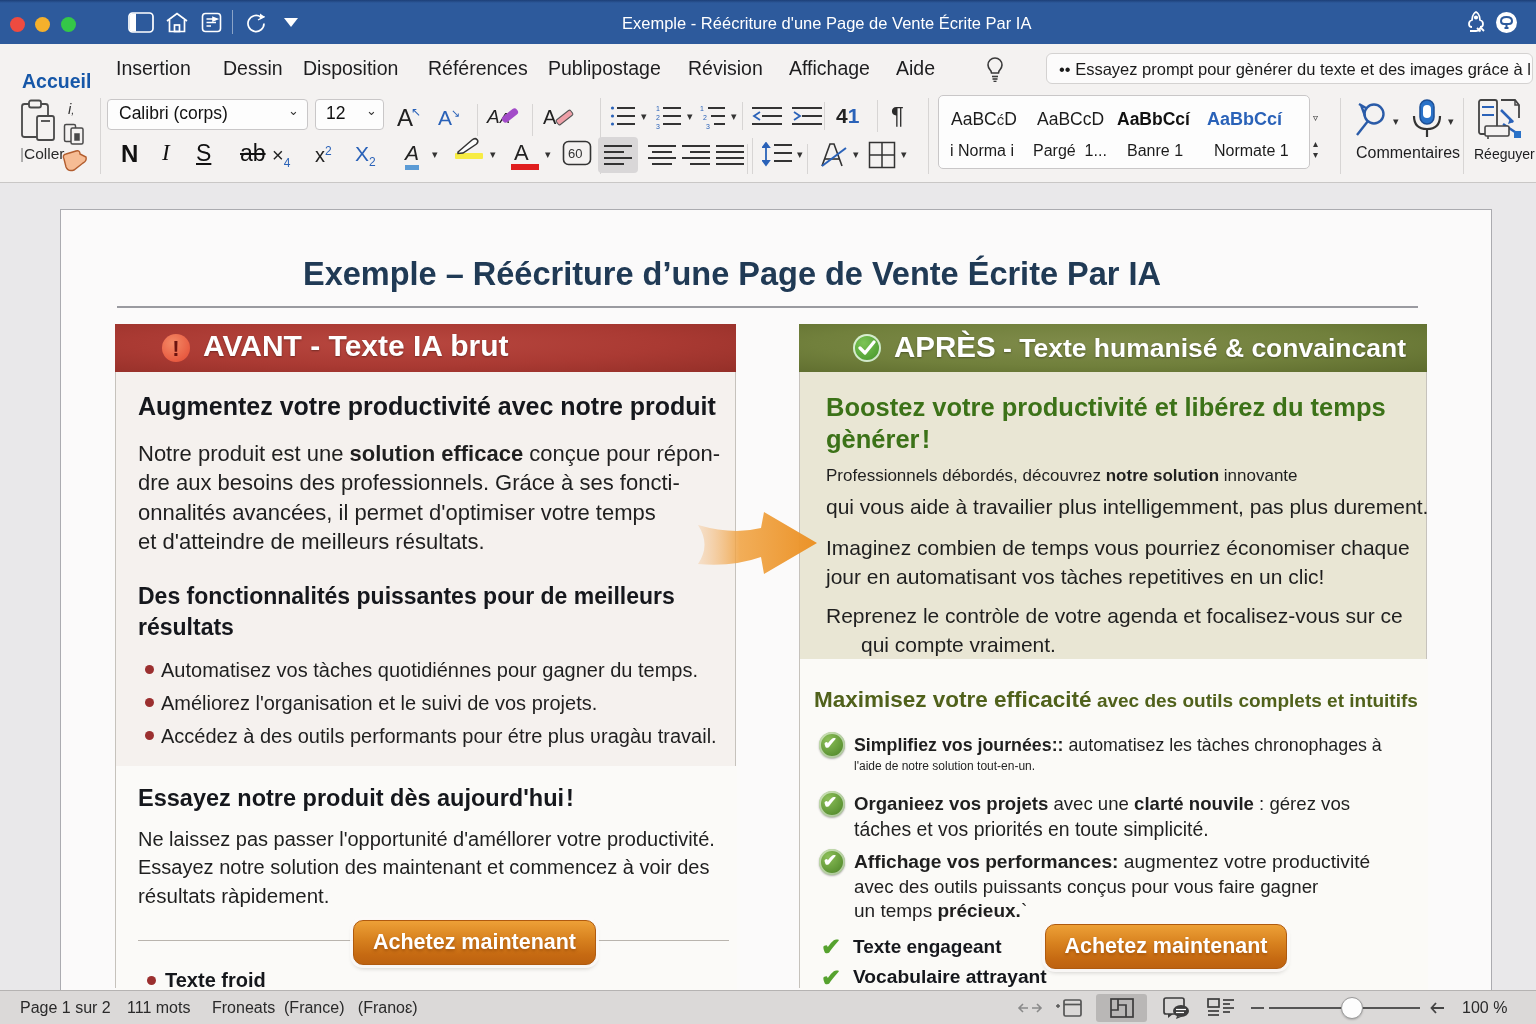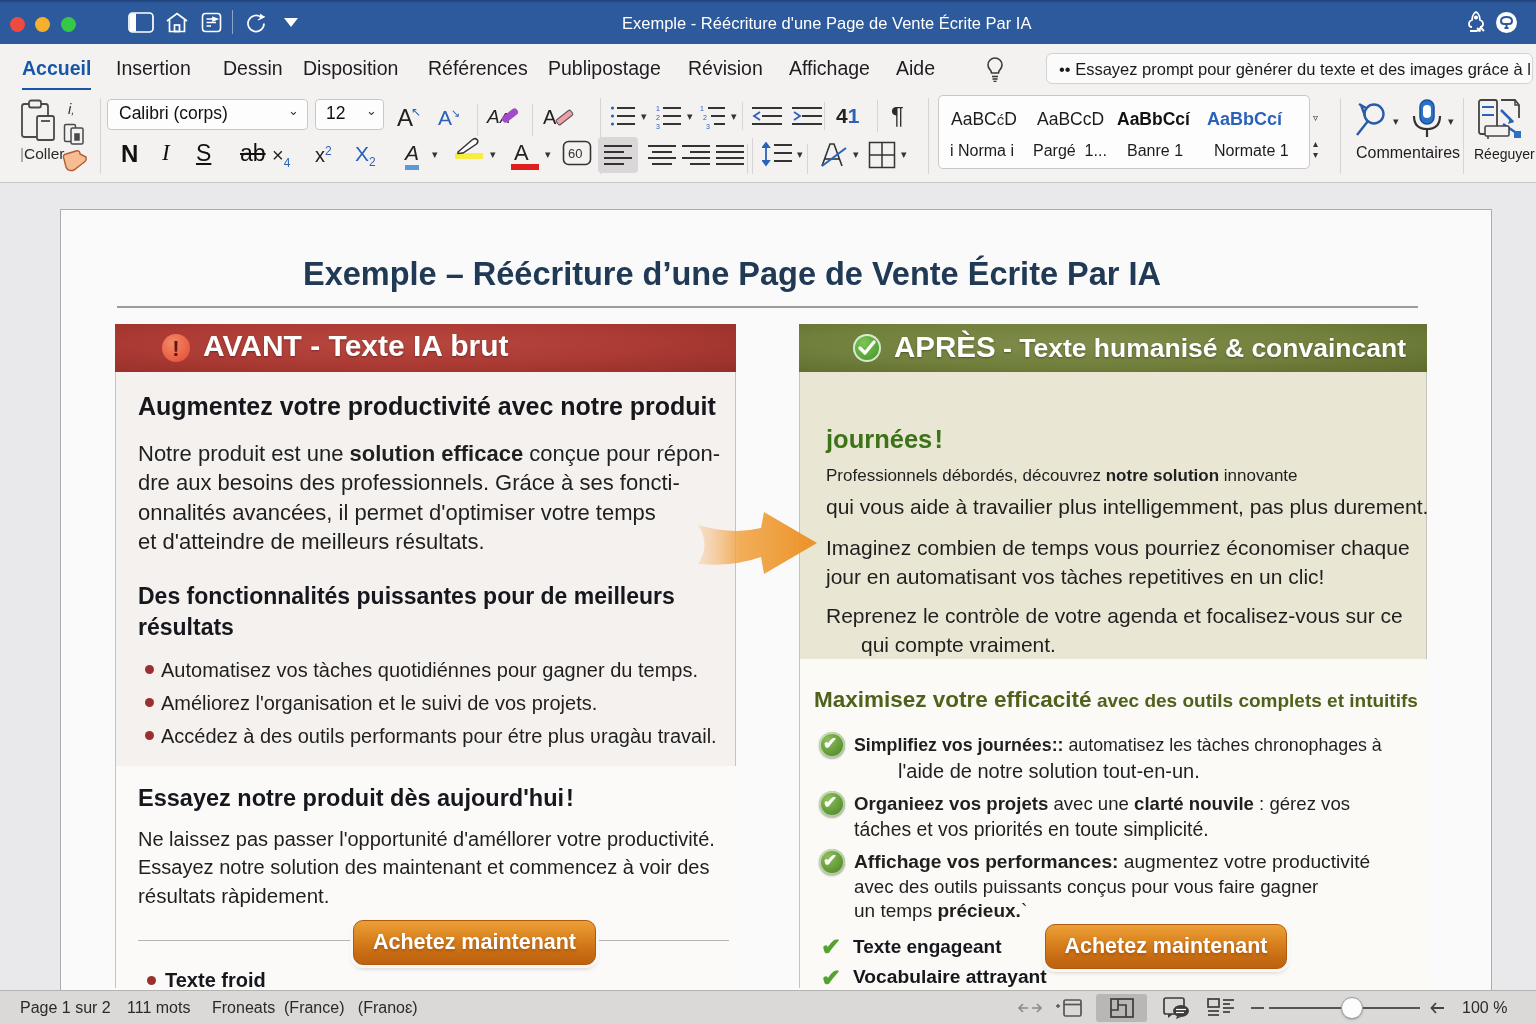--- a/index.html
+++ b/index.html
@@ -89,21 +89,21 @@
       <path d="M6 21 L12 21 Q16 21 16 17.5 M13 18 L16.5 21.5 M16.5 17.5 L20 21"></path>
     </svg>
   <div class="abs" style="left:1496px; top:12px; width:21px; height:21px; border-radius:50%; background:#fff;"></div>
   <svg class="tbico" style="left:1499px; top:15px;" width="15" height="15" viewBox="0 0 15 15" fill="none" stroke="#2d5a9c" stroke-width="2">
       <path d="M2 6 Q2 2 7.5 2 Q13 2 13 6 Q13 9 10 9 L5 9 Q2 9 2 6 Z"></path>
       <path d="M7.5 9 L7.5 13 M5.5 13 L9.5 13"></path>
     </svg>
 </div>
 
 <div id="tabrow">
-  <span class="tab active" style="left:22px;">Accueil</span>
+  <span class="tab active" style="left:22px;margin-top:13px;">Accueil</span>
   <span class="tab" style="left:116px;">Insertion</span>
   <span class="tab" style="left:223px;">Dessin</span>
   <span class="tab" style="left:303px;">Disposition</span>
   <span class="tab" style="left:428px;">Références</span>
   <span class="tab" style="left:548px;">Publipostage</span>
   <span class="tab" style="left:688px;">Révision</span>
   <span class="tab" style="left:789px;">Affichage</span>
   <span class="tab" style="left:896px;">Aide</span>
   <svg class="abs" style="left:984px; top:12px;" width="22" height="26" viewBox="0 0 22 26" fill="none" stroke="#3a3a3a" stroke-width="1.6">
       <path d="M4 9 a7 7 0 1 1 14 0 c0 3 -2 4.5 -3 6 l-0.5 2 h-7 L7 15 C6 13.5 4 12 4 9 Z"></path>
@@ -361,31 +361,32 @@
       <div class="abs line para" style="left:22px; top:455px; font-size:20px;">Ne laissez pas passer l'opportunité d'améllorer votre productivité.</div>
       <div class="abs line para" style="left:22px; top:483px; font-size:20px;">Essayez notre solution des maintenant et commencez à voir des</div>
       <div class="abs line para" style="left:22px; top:511px; font-size:20.5px;">résultats ràpidement.</div>
       <div class="abs" style="left:22px; top:568px; width:591px; height:1px; background:#b9b4ae;"></div>
       <div class="btn" style="left:237px; top:548px;">Achetez maintenant</div>
       <div class="abs rdot" style="left:31px; top:604px;"></div>
       <div class="abs line" style="left:49px; top:597px; font-size:20px; font-weight:bold; color:#15171c;">Texte froid</div>
     </div>
     <div class="colbody" id="rightbody">
       <div class="abs" style="left:0; top:287px; width:628px; height:332px; background:#fbfaf7;"></div>
-      <div class="abs line rh1" style="left:26px; top:53px;">journées !</div>
+      <div class="abs line rh1" style="left:26px; top:21px;">Boostez votre productivité et libérez du temps</div>
+      <div class="abs line rh1" style="left:26px; top:53px;">gènérer !</div>
       <div class="abs line para" style="left:26px; top:93px; font-size:17px;">Professionnels débordés, découvrez <b>notre solution</b> innovante</div>
       <div class="abs line para" style="left:26px; top:122px; font-size:21px;">qui vous aide à travailier plus intelligemment, pas plus durement.</div>
       <div class="abs line para" style="left:26px; top:163px; font-size:21px;">Imaginez combien de temps vous pourriez économiser chaque</div>
       <div class="abs line para" style="left:26px; top:192px; font-size:21px;">jour en automatisant vos tàches repetitives en un clic!</div>
       <div class="abs line para" style="left:26px; top:231px; font-size:21px;">Reprenez le contròle de votre agenda et focalisez-vous sur ce</div>
       <div class="abs line para" style="left:26px; top:260px; font-size:21px;margin-left:35px;">qui compte vraiment.</div>
       <div class="abs line" style="left:14px; top:315px;"><span class="rh2">Maximisez votre efficacité</span><span class="rh2b"> avec des outils complets et intuitifs</span></div>
       <div class="gbadge" style="left:19px; top:360px;"></div>
       <div class="abs line para ck" style="left:54px; top:362px; font-size:17.8px;"><b>Simplifiez vos journées::</b> automatisez les tàches chronophages à</div>
-      <div class="abs line para ck" style="left:54px; top:387px; font-size:20px;margin-left:44px;">l'aide de notre solution tout-en-un.</div>
+      <div class="abs line para ck" style="left:54px; top:387px; font-size:12px;">l'aide de notre solution tout-en-un.</div>
       <div class="gbadge" style="left:19px; top:419px;"></div>
       <div class="abs line para ck" style="left:54px; top:420px; font-size:18.6px;"><b>Organieez vos projets</b> avec une <b>clarté nouvile</b> : gérez vos</div>
       <div class="abs line para ck" style="left:54px; top:445px; font-size:19.4px;">táches et vos priorités en toute simplicité.</div>
       <div class="gbadge" style="left:19px; top:477px;"></div>
       <div class="abs line para ck" style="left:54px; top:478px; font-size:19.2px;"><b>Affichage vos performances:</b> augmentez votre productivité</div>
       <div class="abs line para ck" style="left:54px; top:503px; font-size:18.7px;">avec des outils puissants conçus pour vous faire gagner</div>
       <div class="abs line para ck" style="left:54px; top:527px; font-size:19px;">un temps <b>précieux.</b>`</div>
       <div class="gcheck" style="left:21px; top:561px;"></div>
       <div class="abs line" style="left:53px; top:564px; font-size:19px; font-weight:bold; color:#15171c;">Texte engageant</div>
       <div class="gcheck" style="left:21px; top:592px;"></div>

